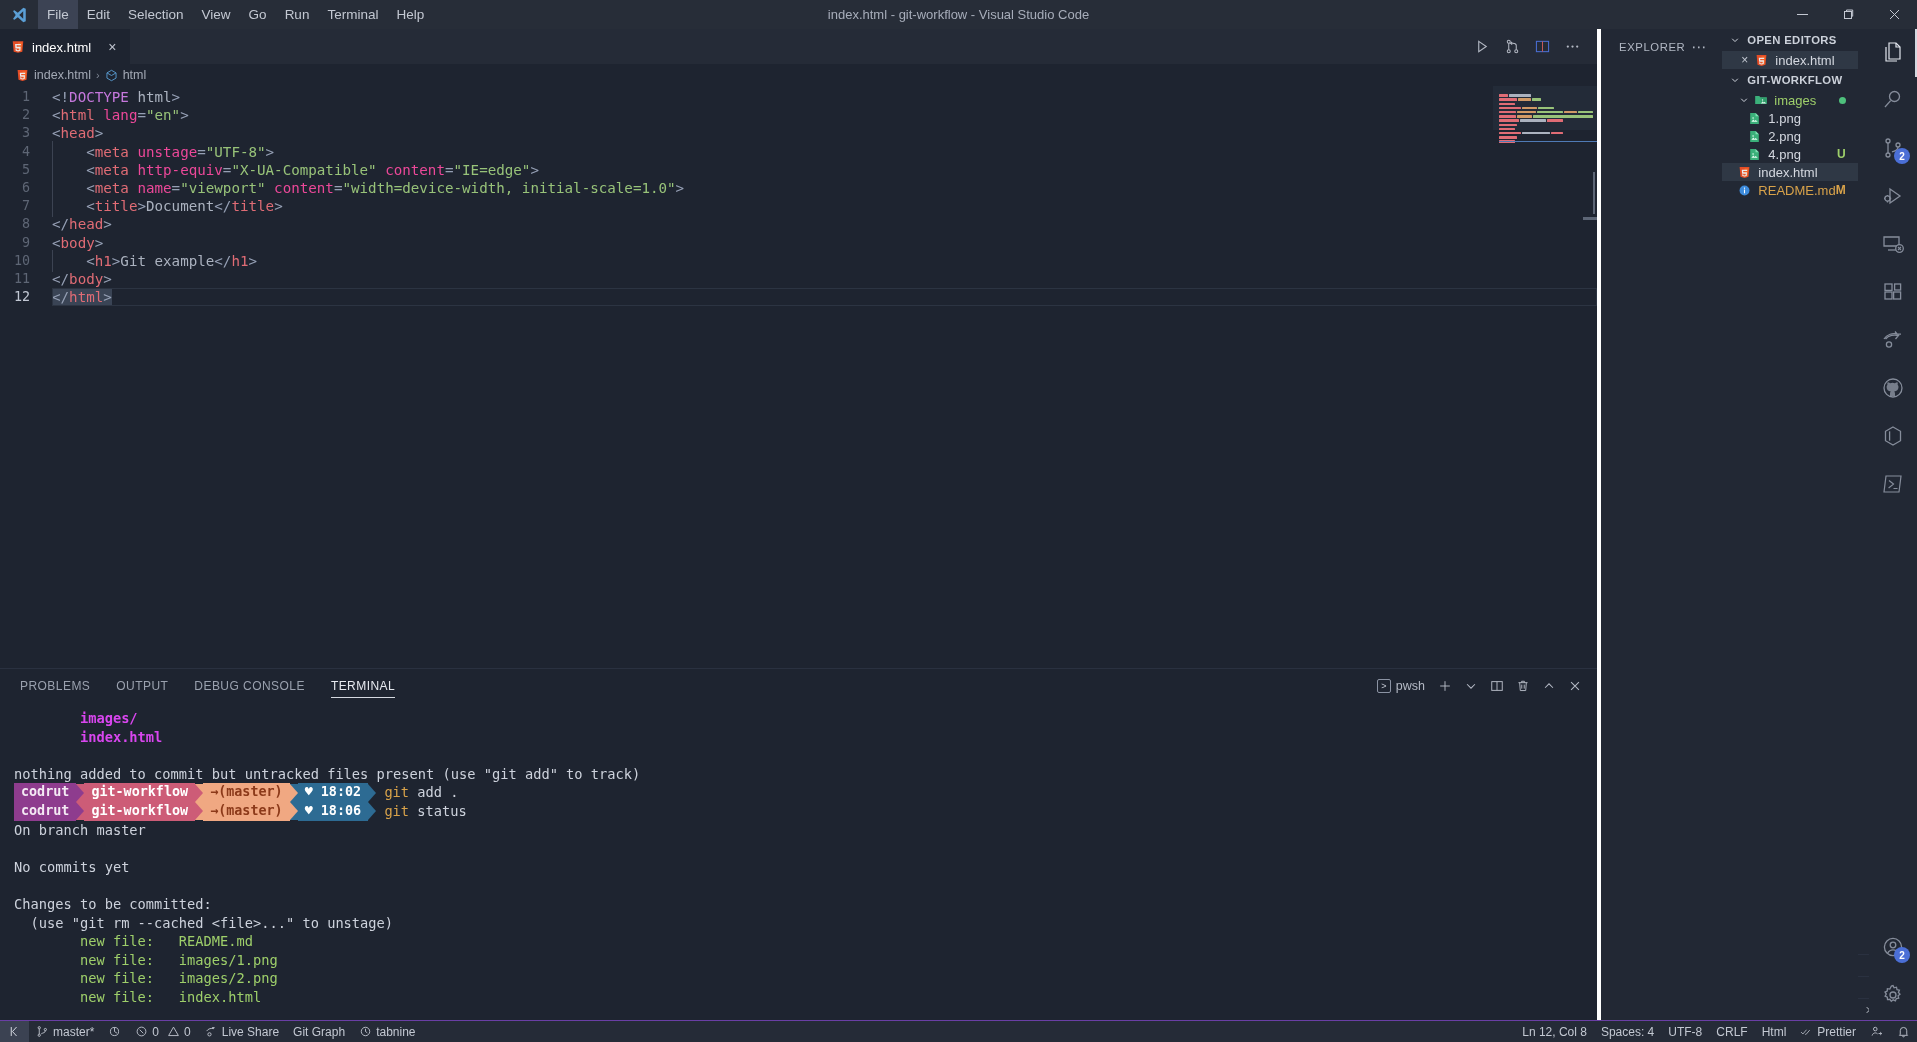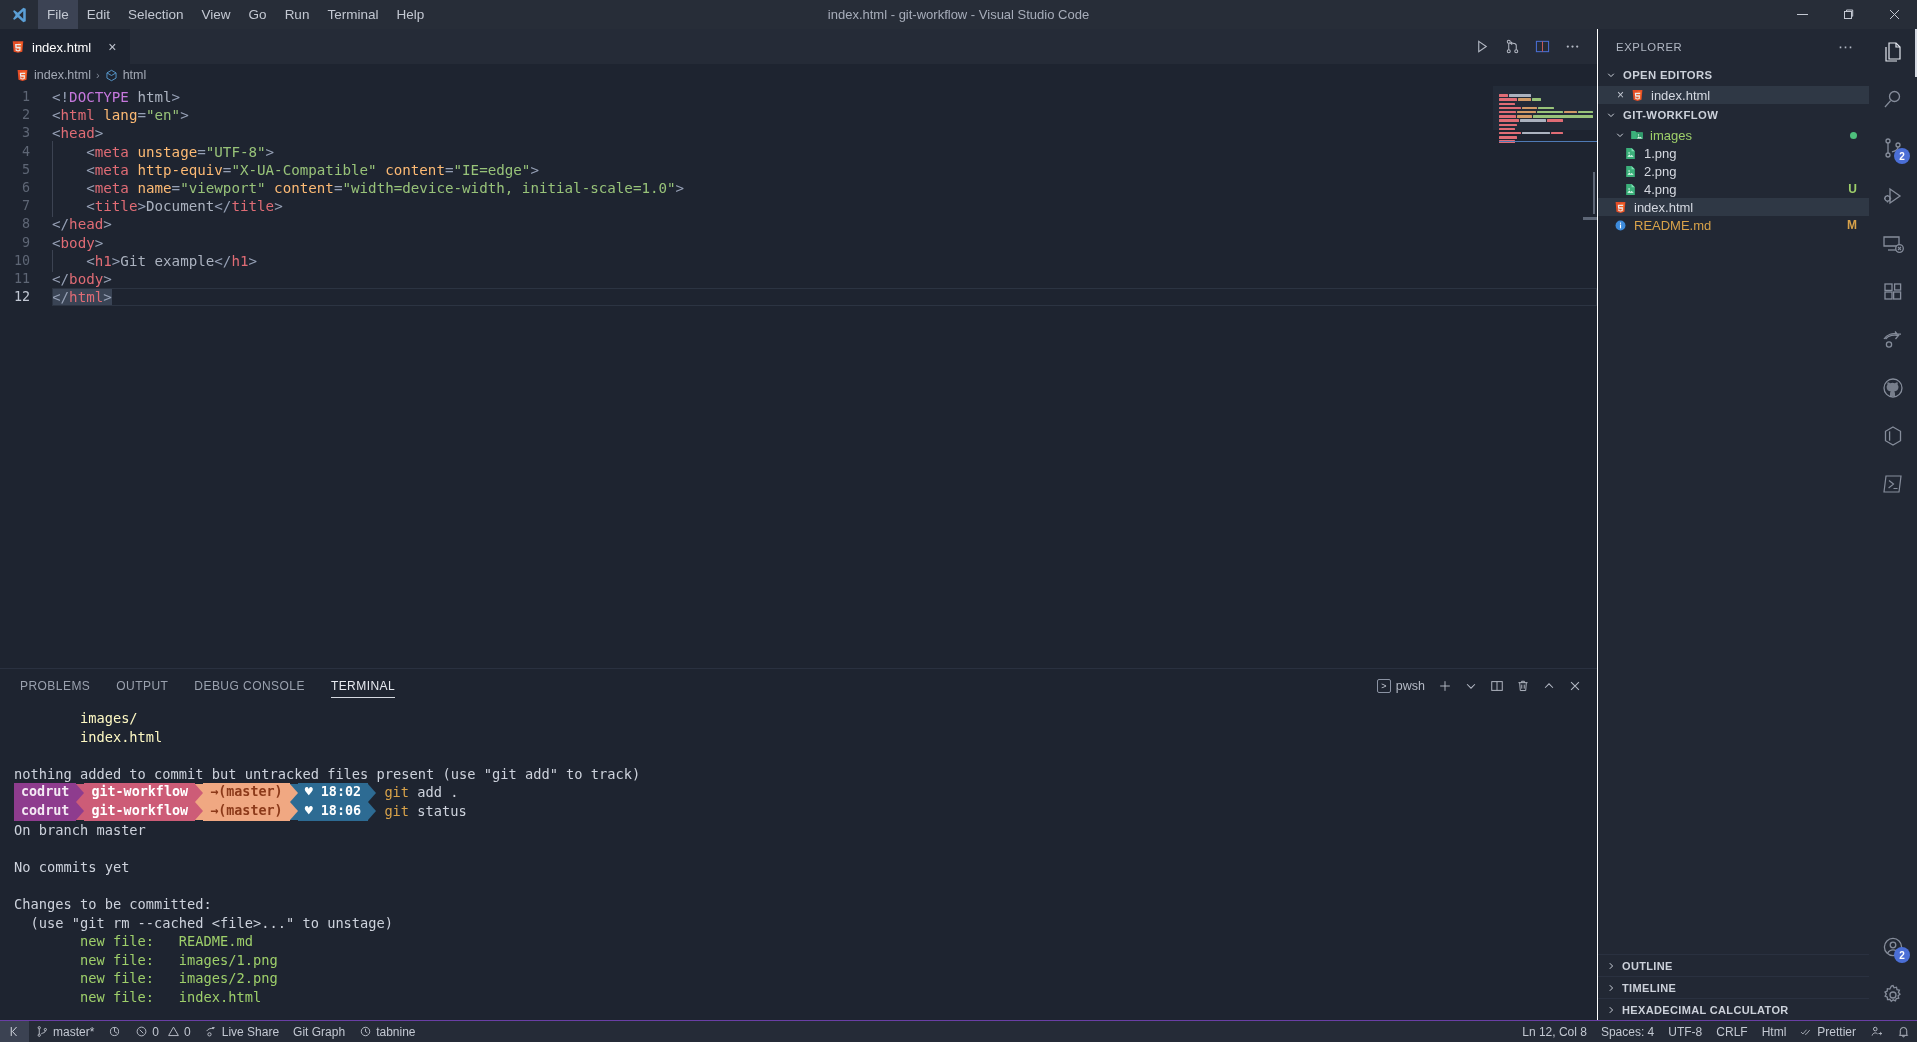--- a/index.html
+++ b/index.html
@@ -89,21 +89,21 @@
   .ind::before {
     content:""; position:absolute; left:0px; top:-2px; bottom:-2px; width:1px; background:#3c4352;
   }
   .sel { background:#3a4455; }
   .cursor-line-bg {
     position:absolute; left:52px; right:0; height:18.2px; border:1px solid #2c3442; pointer-events:none;
   }
   
   .t-tag   { color:#e06c75; }
   .t-punct { color:#96a0b5; }
-  .t-attr  { color:#fdba74; }
+  .t-attr  { color:#ec4899; }
   .t-str   { color:#98c379; }
   .t-txt   { color:#abb2bf; }
   .t-doc   { color:#c678dd; }
 
   
   .minimap {
     position:absolute; top:0; right:0; width:104px; height:100%;
     background:#1e2430; padding:8px 4px 0 6px; overflow:hidden;
   }
   .mm-row { height:3px; display:flex; gap:1px; margin-bottom:1.2px; align-items:center; }
@@ -136,38 +136,38 @@
   .pa-btn svg { width:14px; height:14px; }
   .term-sel { display:flex; align-items:center; gap:5px; padding:0 6px; }
   .term-sel .bx { width:14px;height:14px;border:1px solid #8b93a3;border-radius:2px;display:flex;align-items:center;justify-content:center;font-size:9px;color:#c8cdd7;}
 
   .terminal {
     flex:1 1 auto; overflow:hidden; padding:6px 0 0 14px;
     font-family:"DejaVu Sans Mono","Liberation Mono", monospace;
     font-size:13.7px; line-height:18.6px; color:#cdd2dc; white-space:pre;
   }
   .tl { height:18.6px; }
-  .tc-pink  { color:#fef9c3; }
+  .tc-pink  { color:#d946ef;font-weight:bold; }
   .tc-green { color:#9ecf6a; }
   .tc-white { color:#cdd2dc; }
   .tc-orange{ color:#d8a24a; }
 
   
   .prompt { display:inline-flex; align-items:center; height:18.6px; vertical-align:top; }
   .seg { display:inline-flex; align-items:center; height:18.6px; padding:0 7px; font-weight:bold; font-size:13.4px;}
   .arrow { width:0;height:0;border-top:9.3px solid transparent;border-bottom:9.3px solid transparent; border-left-width:8px; border-left-style:solid;}
   .s1 { background:#8e3c8e; color:#f4eaf4; }
   .s2 { background:#cd5c77; color:#ffffff; }
   .s3 { background:#f0a882; color:#8c3a1a; }
   .s4 { background:#2d6b93; color:#ffffff; }
 
   
   .sidebar {
-    flex:0 0 272px; width:272px; background:#222834; display:flex; flex-direction:column;
-    border-left:1px solid #ffffff;
+    flex:0 0 272px; width:272px; background:#222834; display:flex; flex-direction:row;
+    border-left:4px solid #ffffff;
   }
   .sb-head {
     height:35px; flex:0 0 35px; display:flex; align-items:center; padding:0 9px 0 18px;
   }
   .sb-title { font-size:11.3px; letter-spacing:.6px; color:#b1b7c3; }
   .sb-dots { margin-left:auto; color:#b1b7c3; font-size:15px; letter-spacing:1px; cursor:default; padding:2px 6px; border-radius:4px;}
 
   .sect-head {
     height:22px; display:flex; align-items:center; gap:4px; padding-left:5px;
     font-size:11.3px; font-weight:bold; letter-spacing:.35px; color:#ccd1da; cursor:default;

